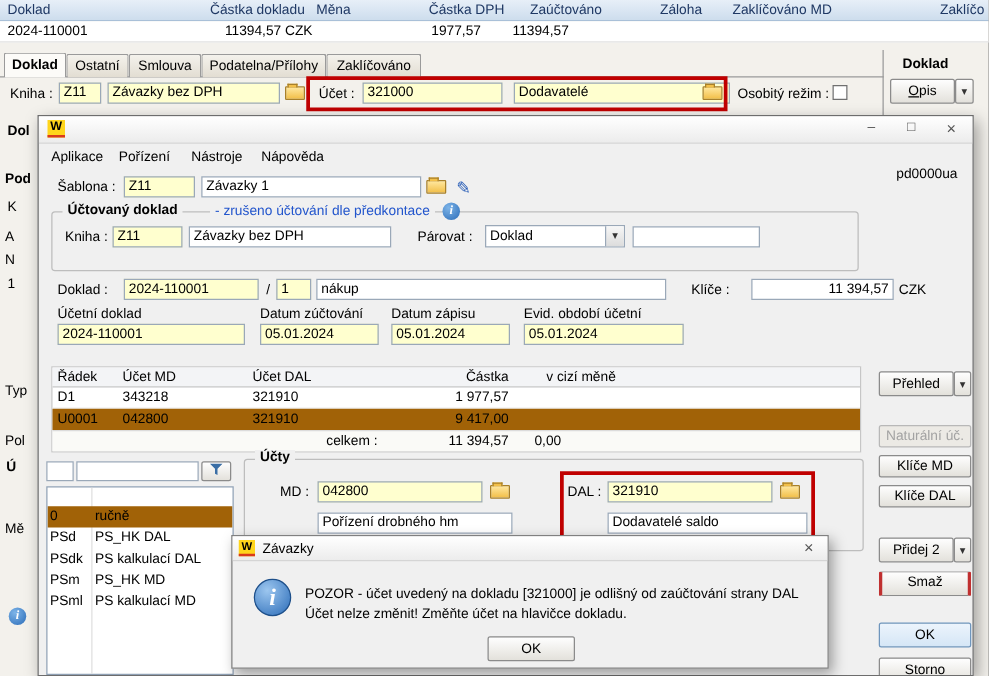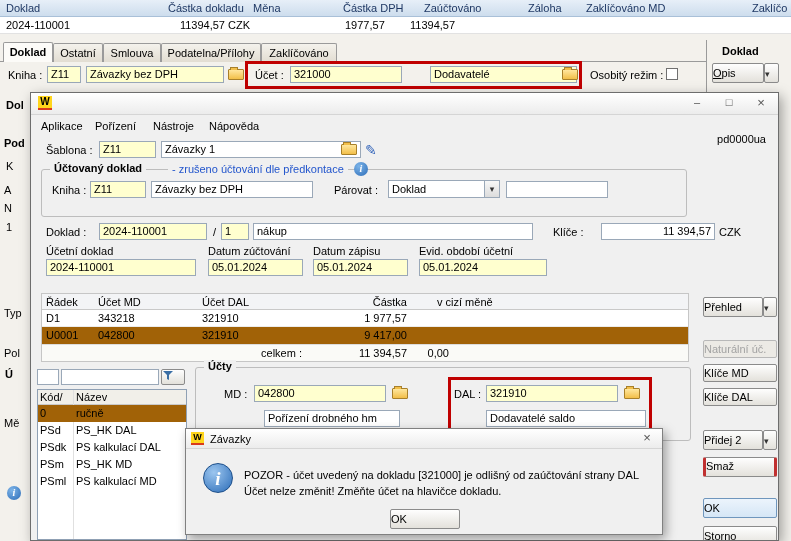--- a/index.html
+++ b/index.html
@@ -7,21 +7,21 @@
   #root{position:relative;width:791px;height:541px;overflow:hidden;background:#f3f1ec;
         font-family:"Liberation Sans",sans-serif;font-size:11px;color:#000}
   .abs{position:absolute}
   .lbl{position:absolute;white-space:nowrap;line-height:13px}
   .b{font-weight:bold}
   .field{position:absolute;height:17px;background:#fff;border:1px solid #9aa8b8;
          padding:1px 3px;line-height:13px;white-space:nowrap;overflow:hidden}
   .yellow{background:#ffffcf}
   .right{text-align:right}
   .btn{position:absolute;background:linear-gradient(#fefefe,#e3e1db);border:1px solid #8b8b8b;
-       border-radius:2px;text-align:left;white-space:nowrap;overflow:hidden;cursor:default}
+       border-radius:2px;text-align:center;white-space:nowrap;overflow:hidden;cursor:default}
   .btn.disabled{color:#a3a3a3;background:#eceae5;border-color:#b8b8b8}
   .btn.smaz{border-left:3px solid #c03030;border-right:3px solid #c03030}
   .btn.okmain{background:linear-gradient(#ecf4fc,#d5e6f6);border-color:#6f96bd}
   .dropbtn::after{content:"▾";font-size:9px;color:#333}
   .tab{position:absolute;top:43px;height:19px;border:1px solid #9a9a9a;border-bottom:none;
        background:linear-gradient(#f4f2ec,#e2ddd2);text-align:center;line-height:18px;border-radius:2px 2px 0 0}
   .tab.active{background:#fcfbf8;font-weight:bold;height:20px;top:42px;z-index:2}
   .folder{position:absolute;width:16px;height:11px;background:linear-gradient(#ffe79e,#f2bf49);
           border:1px solid #a8802a;border-radius:1px}
   .folder::before{content:"";position:absolute;left:1px;top:-3px;width:6px;height:2px;
@@ -104,21 +104,21 @@
   </div>
   <div class="btn dropbtn" style="left:764px;top:63px;width:15px;height:20px;line-height:18px"></div>
 
   <span class="lbl" style="left:8px;top:69px">Kniha :</span>
   <div class="field yellow" style="left:47px;top:66px;width:34px">Z11</div>
   <div class="field yellow" style="left:86px;top:66px;width:138px">Závazky bez DPH</div>
   <span class="folder" style="left:228px;top:69px"></span>
   <div class="redbox" style="left:245px;top:61px;width:337px;height:28px"></div>
   <span class="lbl" style="left:255px;top:69px">Účet :</span>
   <div class="field yellow" style="left:290px;top:66px;width:112px">321000</div>
-  <div class="field yellow" style="left:430px;top:66px;width:147px">Dodavatelé</div>
+  <div class="field yellow" style="left:411px;top:66px;width:173px">Dodavatelé</div>
   <span class="folder" style="left:562px;top:69px"></span>
   <span class="lbl" style="left:590px;top:69px">Osobitý režim :</span>
   <span class="checkbox" style="left:666px;top:68px"></span>
 
   <span class="lbl b" style="left:6px;top:99px">Dol</span>
   <span class="lbl b" style="left:4px;top:137px">Pod</span>
   <span class="lbl" style="left:6px;top:160px">K</span>
   <span class="lbl" style="left:4px;top:184px">A</span>
   <span class="lbl" style="left:4px;top:202px">N</span>
   <span class="lbl" style="left:6px;top:221px">1</span>
@@ -137,21 +137,21 @@
     </div>
 
     <span class="menu-item" style="left:10px">Aplikace</span>
     <span class="menu-item" style="left:64px">Pořízení</span>
     <span class="menu-item" style="left:122px">Nástroje</span>
     <span class="menu-item" style="left:178px">Nápověda</span>
     <span class="lbl" style="right:12px;top:40px">pd0000ua</span>
 
     <span class="lbl" style="left:15px;top:51px">Šablona :</span>
     <div class="field yellow" style="left:68px;top:48px;width:57px">Z11</div>
-    <div class="field" style="left:130px;top:48px;width:200px">Závazky 1</div>
+    <div class="field" style="left:130px;top:48px;width:176px">Závazky 1</div>
     <span class="folder" style="left:310px;top:51px"></span>
     <span class="pencil" style="left:334px;top:50px">✎</span>
 
     <div class="group" style="left:10px;top:76px;width:646px;height:48px">
       <span class="legend">Účtovaný doklad</span>
       <span class="lbl" style="left:126px;top:-7px;color:#2255cc;background:#f0f0f0;padding:0 4px">- zrušeno účtování dle předkontace</span>
       <span class="info-s" style="left:312px;top:-8px"></span>
       <span class="lbl" style="left:10px;top:14px">Kniha :</span>
       <div class="field yellow" style="left:48px;top:11px;width:56px">Z11</div>
       <div class="field" style="left:109px;top:11px;width:162px">Závazky bez DPH</div>
@@ -209,24 +209,20 @@
     </div>
 
     <div class="field" style="left:6px;top:276px;width:22px;height:16px"></div>
     <div class="field" style="left:30px;top:276px;width:98px;height:16px"></div>
     <div class="btn" style="left:130px;top:276px;width:24px;height:16px;line-height:13px">
       <svg width="12" height="11" viewBox="0 0 12 11">
           <path d="M1 1h10L7 5v5L5 9V5z" fill="#3a6ea5"></path>
         </svg>
     </div>
     <div class="listbox" style="left:6px;top:296px;width:150px;height:151px">
-      <div class="lhead">
-        <span class="cell" style="left:2px;line-height:14px">Kód/</span>
-        <span class="cell" style="left:38px;line-height:14px">Název</span>
-      </div>
       <div class="vline" style="left:35px;top:0;height:151px;border-color:#e0e0e0"></div>
       <div class="litem sel" style="top:15px">
         <span class="cell" style="left:2px;width:32px">0</span>
         <span class="cell" style="left:38px;width:110px">ručně</span>
       </div>
       <div class="litem" style="top:32px">
         <span class="cell" style="left:2px;width:32px">PSd</span>
         <span class="cell" style="left:38px;width:110px">PS_HK DAL</span>
       </div>
       <div class="litem" style="top:49px">
@@ -244,21 +240,21 @@
     </div>
 
     <div class="group" style="left:164px;top:274px;width:496px;height:74px">
       <span class="legend">Účty</span>
       <span class="lbl" style="left:28px;top:20px">MD :</span>
       <div class="field yellow" style="left:58px;top:17px;width:132px">042800</div>
       <span class="folder" style="left:196px;top:20px"></span>
       <span class="lbl" style="left:258px;top:20px">DAL :</span>
       <div class="field yellow" style="left:290px;top:17px;width:132px">321910</div>
       <span class="folder" style="left:428px;top:20px"></span>
-      <div class="field" style="left:68px;top:42px;width:136px">Pořízení drobného hm</div>
+      <div class="field" style="left:58px;top:42px;width:156px">Pořízení drobného hm</div>
       <div class="field" style="left:290px;top:42px;width:160px">Dodavatelé saldo</div>
       <div class="redbox" style="left:252px;top:9px;width:204px;height:56px"></div>
     </div>
 
     <div class="btn" style="left:672px;top:204px;width:60px;height:20px;line-height:18px">Přehled</div>
     <div class="btn dropbtn" style="left:732px;top:204px;width:14px;height:20px;line-height:18px"></div>
     <div class="btn disabled" style="left:672px;top:247px;width:74px;height:18px;line-height:16px">Naturální úč.</div>
     <div class="btn" style="left:672px;top:271px;width:74px;height:18px;line-height:16px">Klíče MD</div>
     <div class="btn" style="left:672px;top:295px;width:74px;height:18px;line-height:16px">Klíče DAL</div>
     <div class="btn" style="left:672px;top:337px;width:60px;height:20px;line-height:18px">Přidej 2</div>

